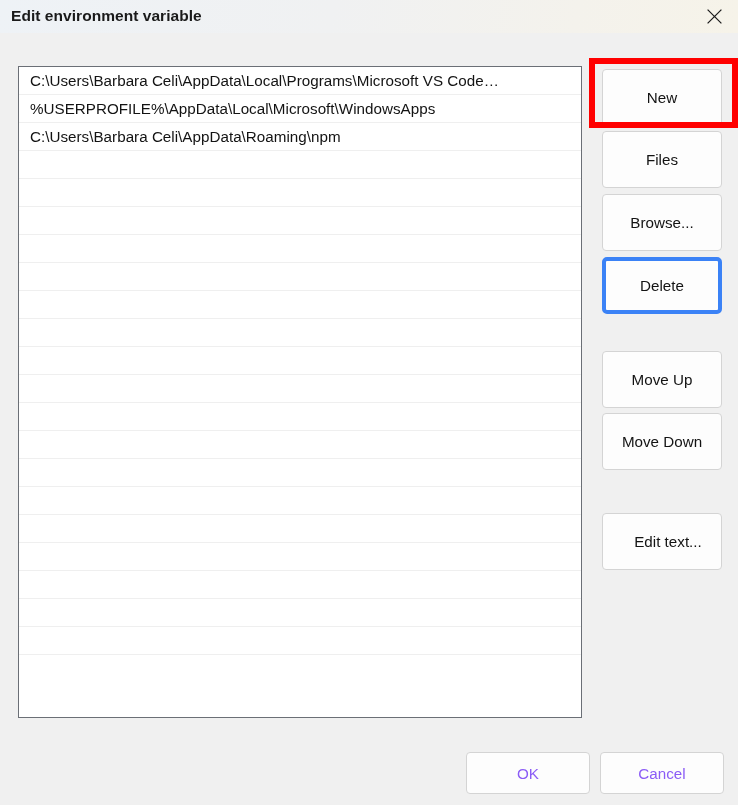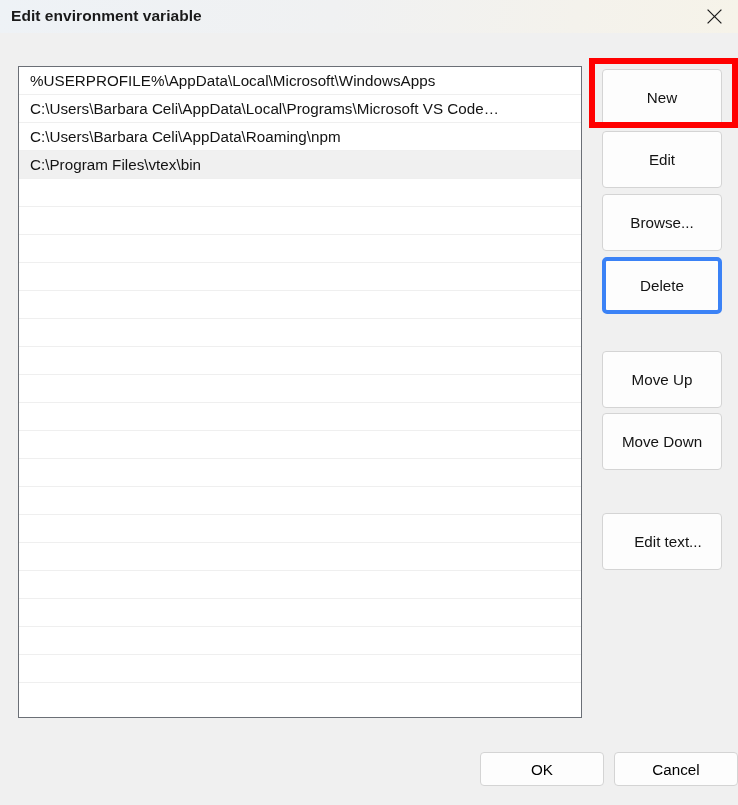--- a/index.html
+++ b/index.html
@@ -119,55 +119,53 @@
     height: 70px;
     border: 6px solid #ff0000;
     pointer-events: none;
   }
 
   
   .footer-button {
     position: absolute;
     top: 752px;
     width: 124px;
-    height: 34px;
+    height: 42px;
     background: #fdfdfd;
     border: 1px solid #d4d4d4;
     border-radius: 4px;
     font-family: "Liberation Sans", sans-serif;
     font-size: 15.2px;
-    color: #000000;
+    color: #8b5cf6;
     display: flex;
     align-items: center;
     justify-content: center;
     cursor: default;
-    margin-left: 14px;
   }
   #btn-ok     { left: 466px; }
   #btn-cancel { left: 600px; }
 </style>
 </head>
 <body>
 
 <div id="titlebar">
   <span id="title-text">Edit environment variable</span>
   <div id="close-button">
     <span>
       <svg width="17" height="17" viewBox="0 0 17 17">
         <path d="M1.6 1.6 L15.4 15.4 M15.4 1.6 L1.6 15.4" stroke="#1b1b1b" stroke-width="1.25" fill="none"></path>
       </svg>
     </span>
   </div>
 </div>
 
 <div id="path-listbox">
+    <div class="path-row">C:\Users\Barbara Celi\AppData\Local\Programs\Microsoft VS Code…</div>
     <div class="path-row">%USERPROFILE%\AppData\Local\Microsoft\WindowsApps</div>
-    <div class="path-row">C:\Users\Barbara Celi\AppData\Local\Programs\Microsoft VS Code…</div>
     <div class="path-row">C:\Users\Barbara Celi\AppData\Roaming\npm</div>
-    <div class="path-row selected">C:\Program Files\vtex\bin</div>
     <div class="path-row empty">&nbsp;</div>
     <div class="path-row empty">&nbsp;</div>
     <div class="path-row empty">&nbsp;</div>
     <div class="path-row empty">&nbsp;</div>
     <div class="path-row empty">&nbsp;</div>
     <div class="path-row empty">&nbsp;</div>
     <div class="path-row empty">&nbsp;</div>
     <div class="path-row empty">&nbsp;</div>
     <div class="path-row empty">&nbsp;</div>
     <div class="path-row empty">&nbsp;</div>
@@ -175,21 +173,21 @@
     <div class="path-row empty">&nbsp;</div>
     <div class="path-row empty">&nbsp;</div>
     <div class="path-row empty">&nbsp;</div>
     <div class="path-row empty">&nbsp;</div>
     <div class="path-row empty">&nbsp;</div>
     <div class="path-row empty">&nbsp;</div>
     <div class="path-row empty">&nbsp;</div>
   </div>
 
 <div class="side-button" id="btn-new">New</div>
-<div class="side-button" id="btn-edit">Edit</div>
+<div class="side-button" id="btn-edit">Files</div>
 <div class="side-button" id="btn-browse">Browse...</div>
 <div class="side-button default-focus" id="btn-delete">Delete</div>
 <div class="side-button" id="btn-move-up">Move Up</div>
 <div class="side-button" id="btn-move-down">Move Down</div>
 <div class="side-button" id="btn-edit-text">Edit text...</div>
 
 <div id="new-highlight"></div>
 
 <div class="footer-button" id="btn-ok">OK</div>
 <div class="footer-button" id="btn-cancel">Cancel</div>

